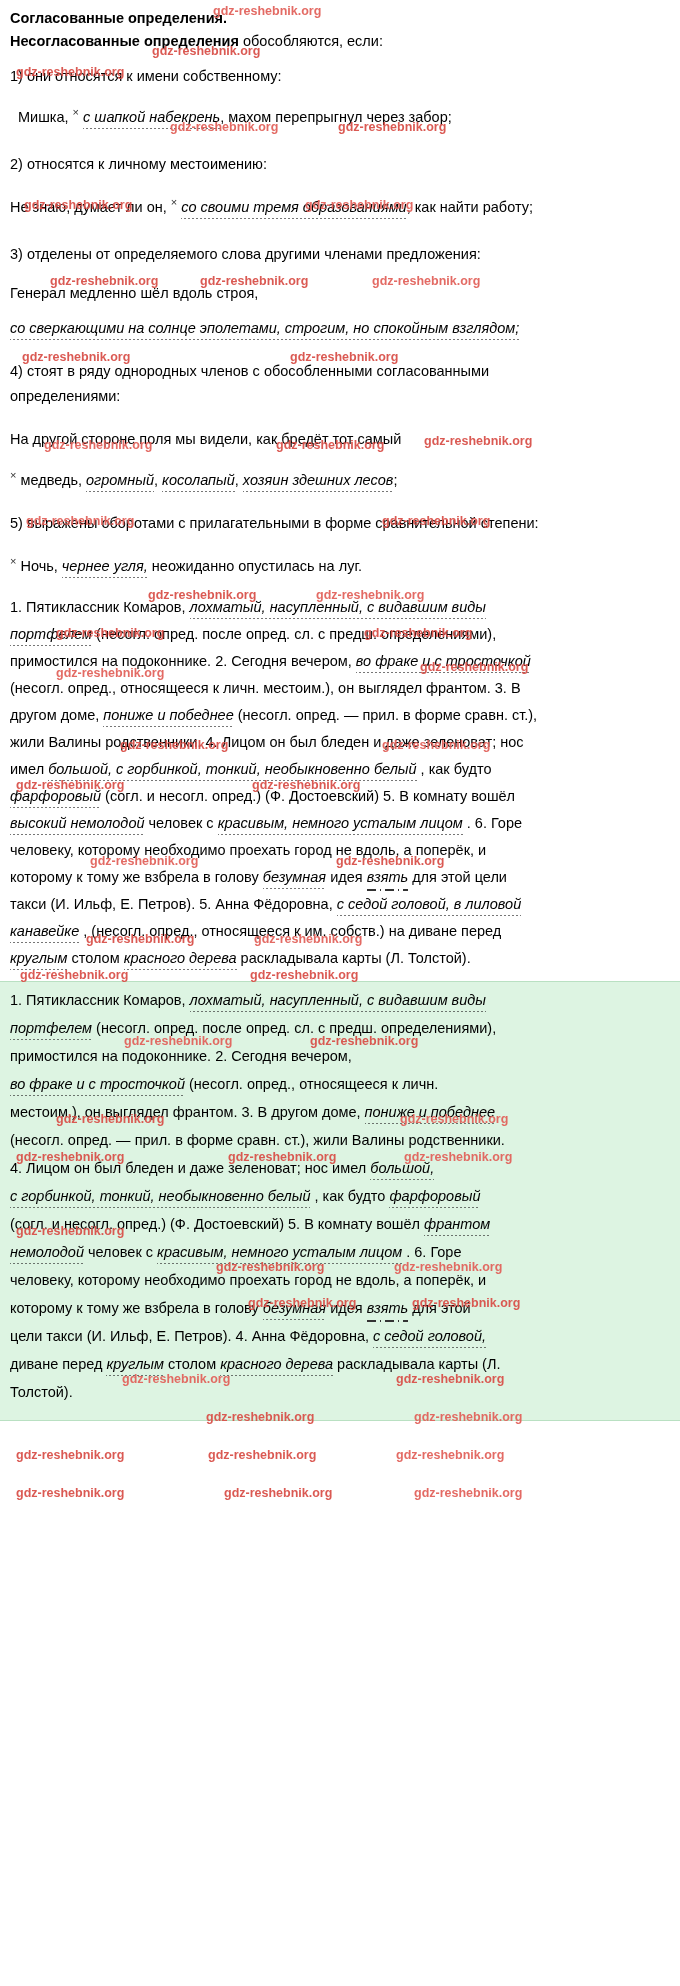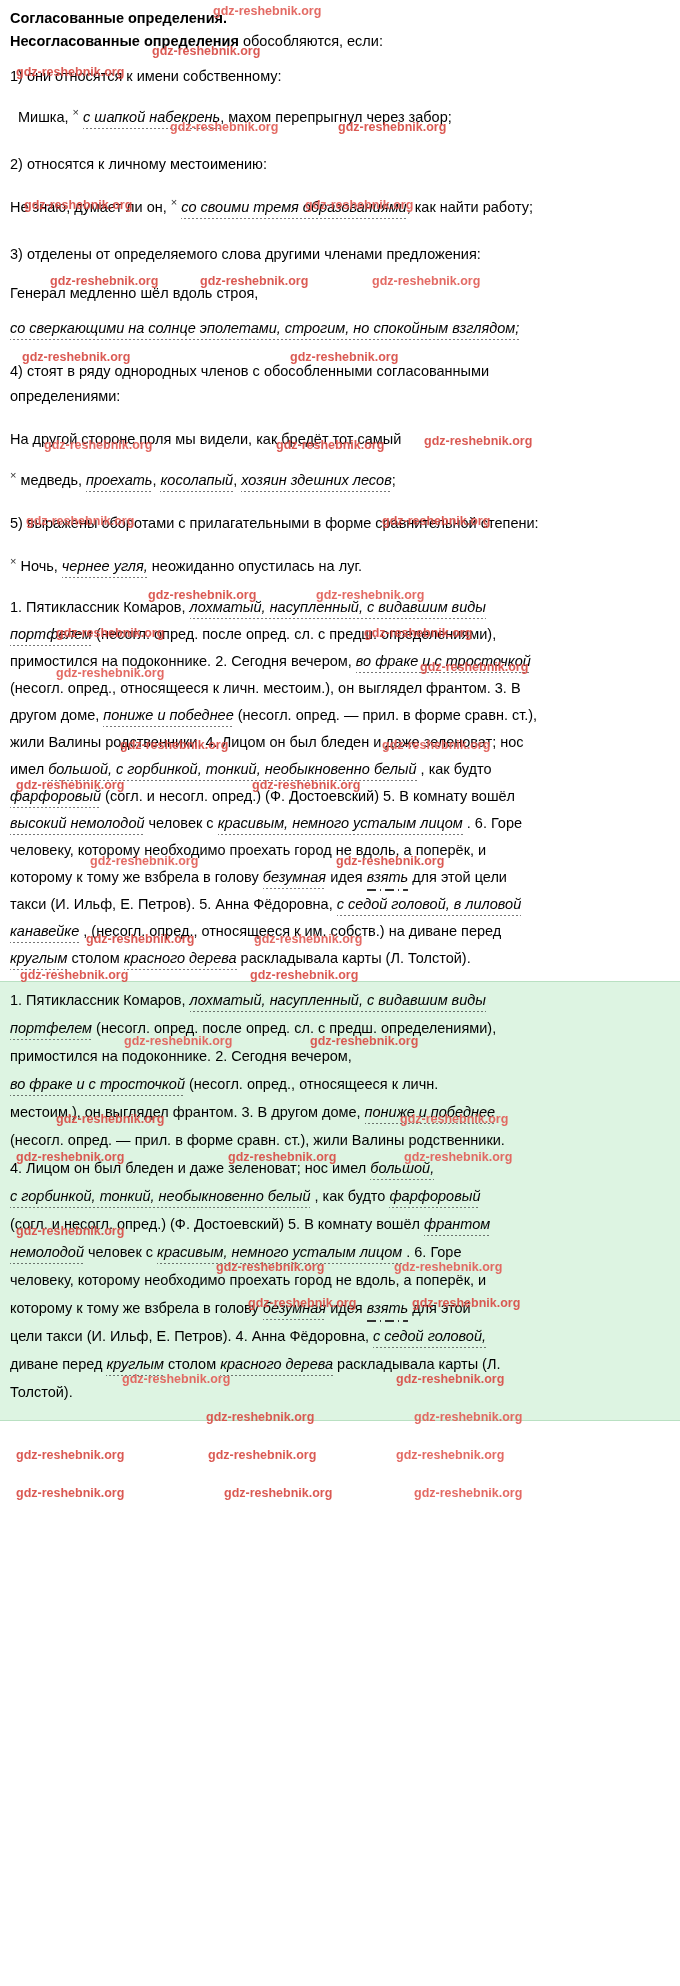--- a/index.html
+++ b/index.html
@@ -178,21 +178,21 @@
     <p class="line" style="margin-top:14px;">
       <span class="wavy ital">со сверкающими на солнце эполетами, строгим, но спокойным взглядом;</span>
     </p>
 
     <p class="line" style="margin-top:22px;">4) стоят в ряду однородных членов с обособленными согласованными</p>
     <p class="line">определениями:</p>
     <p class="line" style="margin-top:22px;">На другой стороне поля мы видели, как бредёт тот самый</p>
     <p class="line" style="margin-top:18px;">
       <span class="xmark">×</span>
       <span>медведь,</span>
-      <span class="wavy ital">проехать</span><span>,</span>
+      <span class="wavy ital">огромный</span><span>,</span>
       <span class="wavy ital">косолапый</span><span>,</span>
       <span class="wavy ital">хозяин здешних лесов</span><span>;</span>
     </p>
 
     <p class="line" style="margin-top:22px;">5) выражены оборотами с прилагательными в форме сравнительной степени:</p>
     <p class="line" style="margin-top:20px;">
       <span class="xmark">×</span>
       <span>Ночь,</span>
       <span class="wavy ital">чернее угля,</span>
       <span>неожиданно опустилась на луг.</span>

